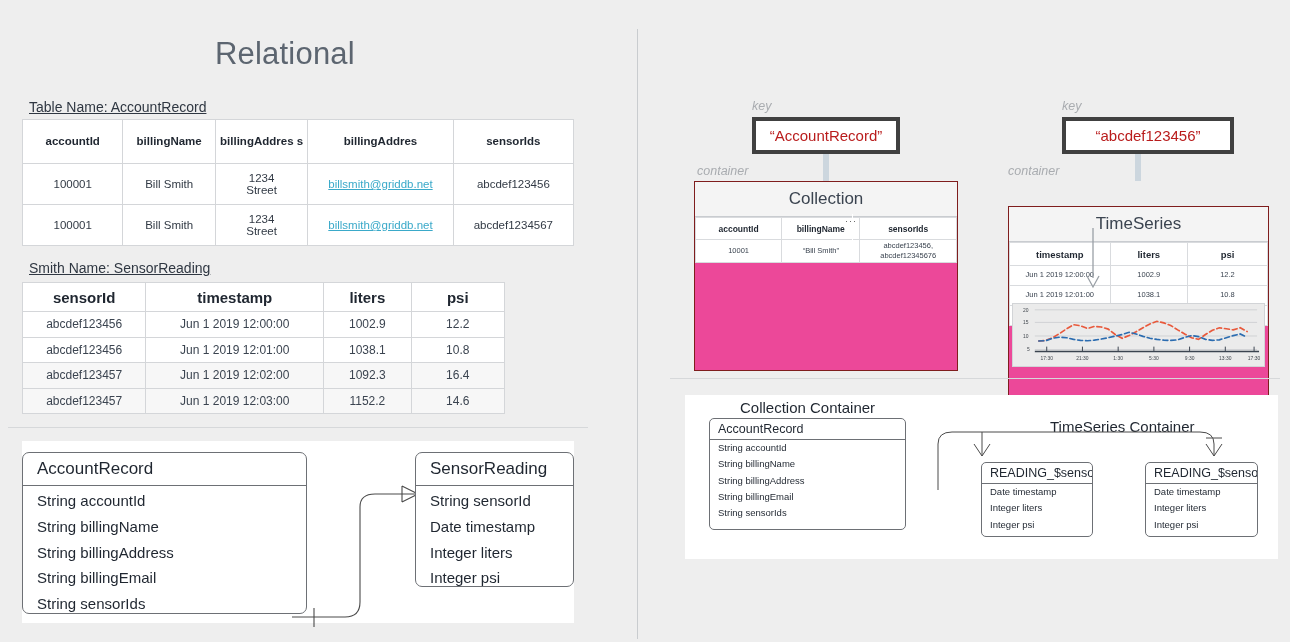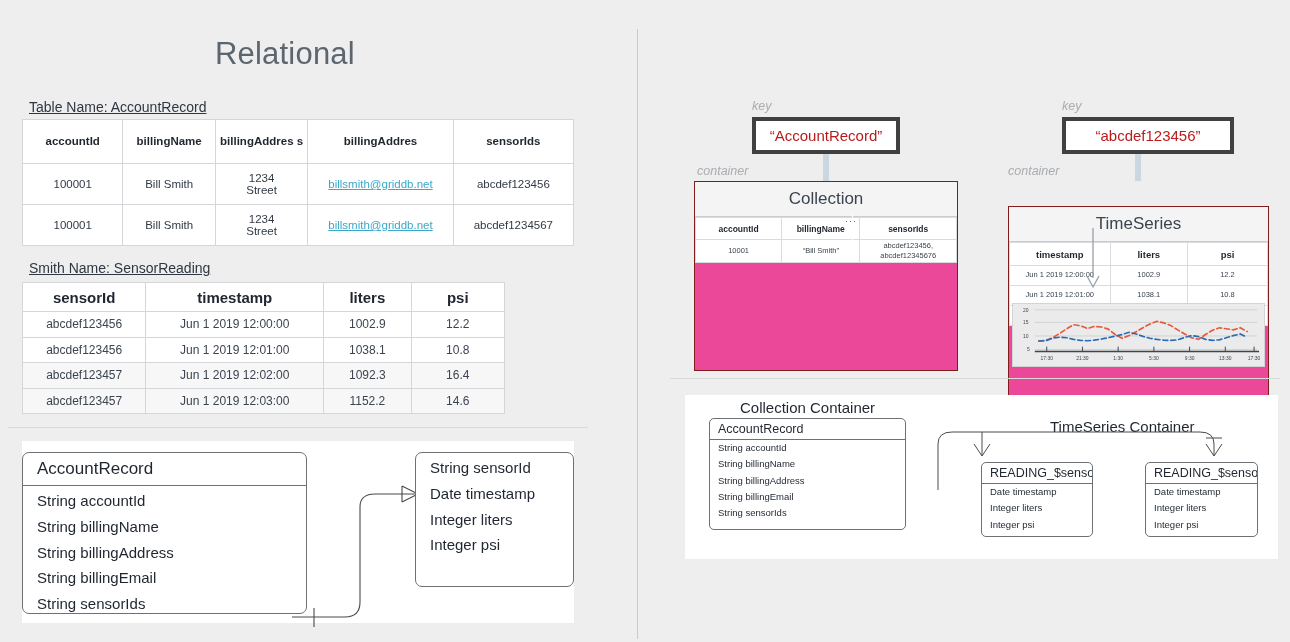--- a/index.html
+++ b/index.html
@@ -310,20 +310,21 @@
     <div class="uml-attrs">
       <div>String accountId</div>
       <div>String billingName</div>
       <div>String billingAddress</div>
       <div>String billingEmail</div>
       <div>String sensorIds</div>
     </div>
   </div>
 
   <div class="uml" id="uml-sensorreading">
+    <div class="uml-title">SensorReading</div>
     <div class="uml-attrs">
       <div>String sensorId</div>
       <div>Date timestamp</div>
       <div>Integer liters</div>
       <div>Integer psi</div>
     </div>
   </div>
 
   <div class="key-label" id="key-label-left">key</div>
   <div class="keybox" id="keybox-accountrecord">“AccountRecord”</div>

